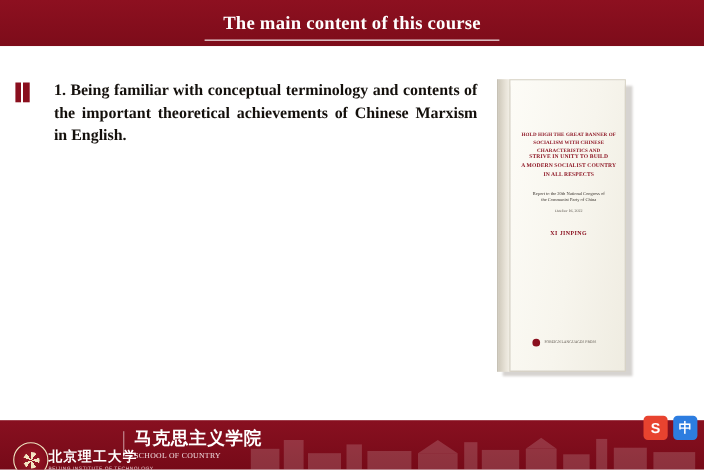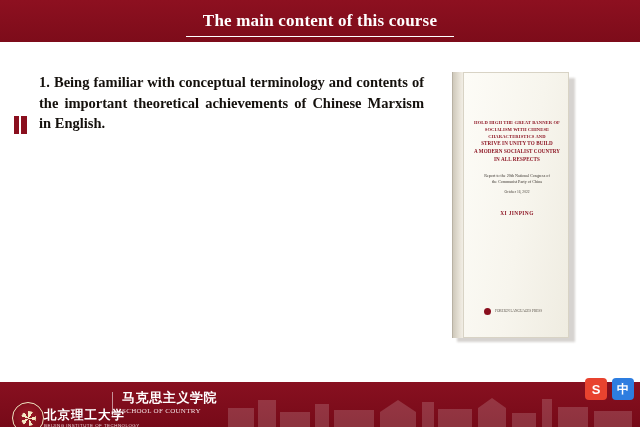--- a/index.html
+++ b/index.html
@@ -60,22 +60,23 @@
     background: #ffffff;
   }
   .bullets {
     position: absolute;
     left: 14px;
     top: 30px;
     width: 420px;
   }
   .bullet {
     display: flex;
-    align-items: flex-end;
+    align-items: flex-start;
     margin-bottom: 20px;
+    gap: 10px;
   }
   .bullet-marker {
     flex: 0 0 auto;
     width: 13px;
     height: 18px;
     margin-top: 3px;
     margin-right: 12px;
     background:
       linear-gradient(90deg,
         #8a0f1e 0px, #8a0f1e 5px,
@@ -265,21 +266,21 @@
     height: 24px;
     background: rgba(255,255,255,0.55);
   }
   .footer-dept {
     position: absolute;
     left: 122px;
     top: 8px;
   }
   .dept-cn {
     color: #ffffff;
-    font-size: 13px;
+    font-size: 16px;
     font-weight: bold;
     letter-spacing: 0.6px;
     line-height: 1.2;
     font-family: "Liberation Serif", serif;
   }
   .dept-en {
     color: #f2dfe2;
     font-size: 7px;
     letter-spacing: 0.3px;
     font-family: "Liberation Serif", serif;

